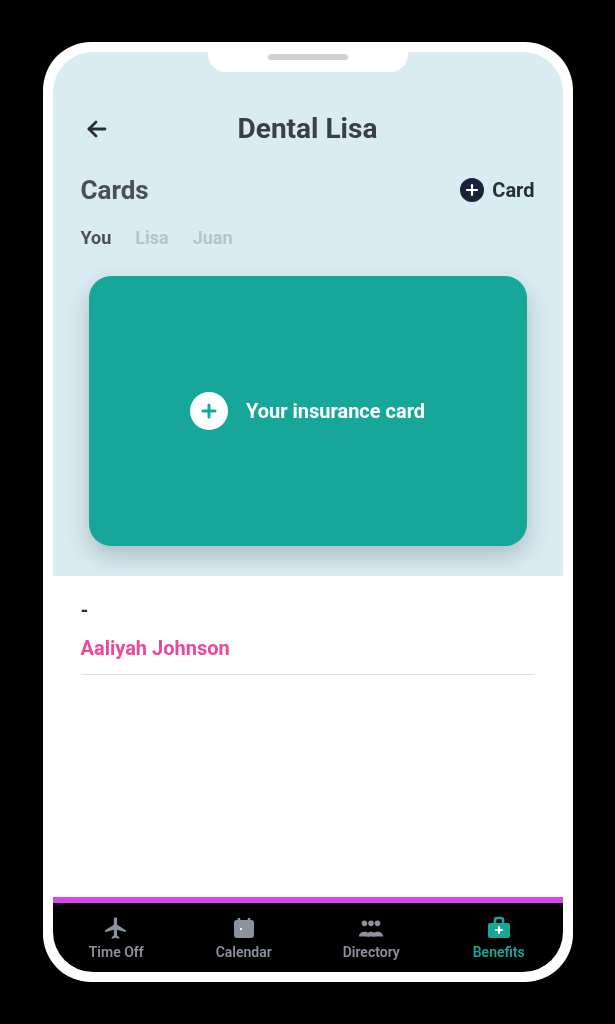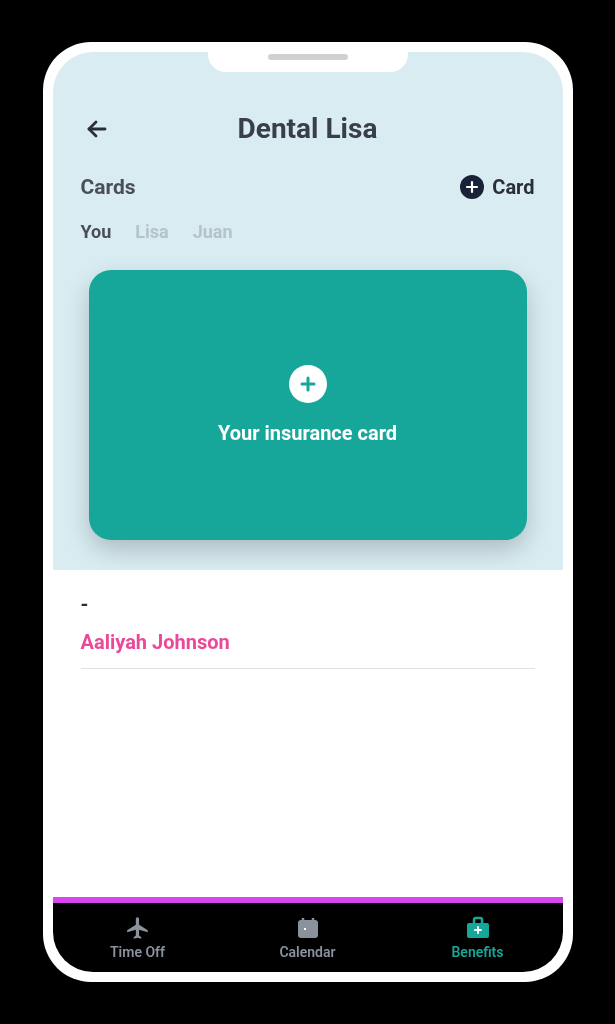--- a/index.html
+++ b/index.html
@@ -77,21 +77,21 @@
     color: #3a3e4a;
     margin-right: 32px;
   }
   .cards-header {
     display: flex;
     align-items: center;
     justify-content: space-between;
     margin-bottom: 22px;
   }
   .cards-title {
-    font-size: 21px;
+    font-size: 26px;
     font-weight: 700;
     color: #4a4e58;
   }
   .add-card {
     display: flex;
     align-items: center;
     gap: 8px;
     cursor: pointer;
   }
   .add-card-icon {
@@ -118,21 +118,20 @@
     cursor: pointer;
   }
   .tab.active {
     color: #4a4e58;
   }
   .insurance-card {
     background: #17a79a;
     border-radius: 22px;
     height: 270px;
     display: flex;
-    flex-direction: column;
     align-items: center;
     justify-content: center;
     gap: 18px;
     box-shadow: 0 10px 25px rgba(0,0,0,0.2);
     cursor: pointer;
     margin: 0 8px;
   }
   .card-plus {
     width: 38px; height: 38px;
     background: #fff;
@@ -267,20 +266,33 @@
         <div class="nav-icon">
           <svg width="24" height="24" viewBox="0 0 24 24" fill="none" stroke="#8a929e" stroke-width="2">
               <rect x="3" y="5" width="18" height="16" rx="2" fill="#8a929e"></rect>
               <rect x="7" y="11" width="4" height="4" fill="#fff"></rect>
               <line x1="7" y1="2" x2="7" y2="6" stroke="#8a929e" stroke-width="2.5"></line>
               <line x1="17" y1="2" x2="17" y2="6" stroke="#8a929e" stroke-width="2.5"></line>
             </svg>
         </div>
         <div class="nav-label">Calendar</div>
       </div>
+      <div class="nav-item">
+        <div class="nav-icon">
+          <svg width="30" height="22" viewBox="0 0 30 22" fill="#8a929e">
+              <circle cx="8" cy="6" r="3"></circle>
+              <circle cx="15" cy="6" r="3"></circle>
+              <circle cx="22" cy="6" r="3"></circle>
+              <path d="M2 20c0-3 3-5 6-5s6 2 6 5"></path>
+              <path d="M10 20c0-3 2.5-5 5-5s5 2 5 5"></path>
+              <path d="M16 20c0-3 3-5 6-5s6 2 6 5"></path>
+            </svg>
+        </div>
+        <div class="nav-label">Directory</div>
+      </div>
       <div class="nav-item active">
         <div class="nav-icon">
           <svg width="26" height="24" viewBox="0 0 26 24" fill="#17a79a">
               <rect x="2" y="7" width="22" height="15" rx="2"></rect>
               <path d="M9 7V4a2 2 0 0 1 2-2h4a2 2 0 0 1 2 2v3" fill="none" stroke="#17a79a" stroke-width="2.5"></path>
               <path d="M13 11v6M10 14h6" stroke="#fff" stroke-width="2" stroke-linecap="round"></path>
             </svg>
         </div>
         <div class="nav-label">Benefits</div>
       </div>

